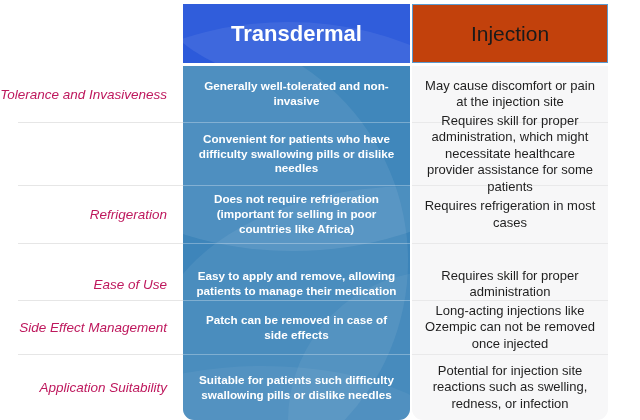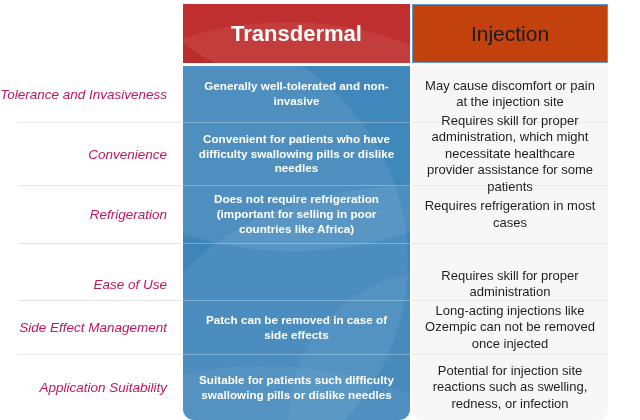--- a/index.html
+++ b/index.html
@@ -37,21 +37,21 @@
   .hdr {
     position: absolute;
     top: 4px;
     height: 59px;
     display: flex;
     align-items: center;
     justify-content: center;
     box-sizing: border-box;
   }
   .hdr-primary {
-    background: #b91c1c;
+    background: #1d4ed8;
     color: #ffffff;
     font-size: 22px;
     font-weight: bold;
     overflow: hidden;
   }
   .hdr-primary .hdr-text { position: relative; z-index: 3; }
   .hdr-second {
     background: #c2410c;
     border: 1.5px solid #5b9bd0;
     color: #1a1a1a;
@@ -216,39 +216,39 @@
     <div class="row" style="top:0px;height:56px;">
       <div class="cell cell-label col-label">Tolerance and Invasiveness</div>
       <div class="cell cell-primary col-primary">Generally well-tolerated and non-invasive</div>
       <div class="cell cell-second col-second">May cause discomfort or pain at the injection site</div>
     </div>
     <div class="sep sep-label" style="top:56px;"></div>
     <div class="sep sep-primary" style="top:56px;"></div>
     <div class="sep sep-second" style="top:56px;"></div>
 
     <div class="row" style="top:57px;height:62px;">
-      <div class="cell cell-label col-label">Convenience</div>
       <div class="cell cell-primary col-primary">Convenient for patients who have difficulty swallowing pills or dislike needles</div>
       <div class="cell cell-second col-second">Requires skill for proper administration, which might necessitate healthcare provider assistance for some patients</div>
     </div>
     <div class="sep sep-label" style="top:119px;"></div>
     <div class="sep sep-primary" style="top:119px;"></div>
     <div class="sep sep-second" style="top:119px;"></div>
 
     <div class="row" style="top:120px;height:57px;">
       <div class="cell cell-label col-label">Refrigeration</div>
       <div class="cell cell-primary col-primary">Does not require refrigeration (important for selling in poor countries like Africa)</div>
       <div class="cell cell-second col-second">Requires refrigeration in most cases</div>
     </div>
     <div class="sep sep-label" style="top:177px;"></div>
     <div class="sep sep-primary" style="top:177px;"></div>
     <div class="sep sep-second" style="top:177px;"></div>
 
     <div class="row" style="top:190px;height:56px;">
       <div class="cell cell-label col-label">Ease of Use</div>
+      <div class="cell cell-primary col-primary">Easy to apply and remove, allowing patients to manage their medication</div>
       <div class="cell cell-second col-second">Requires skill for proper administration</div>
     </div>
     <div class="sep sep-label" style="top:234px;"></div>
     <div class="sep sep-primary" style="top:234px;"></div>
     <div class="sep sep-second" style="top:234px;"></div>
 
     <div class="row" style="top:235px;height:53px;">
       <div class="cell cell-label col-label">Side Effect Management</div>
       <div class="cell cell-primary col-primary">Patch can be removed in case of side effects</div>
       <div class="cell cell-second col-second">Long-acting injections like Ozempic can not be removed once injected</div>

